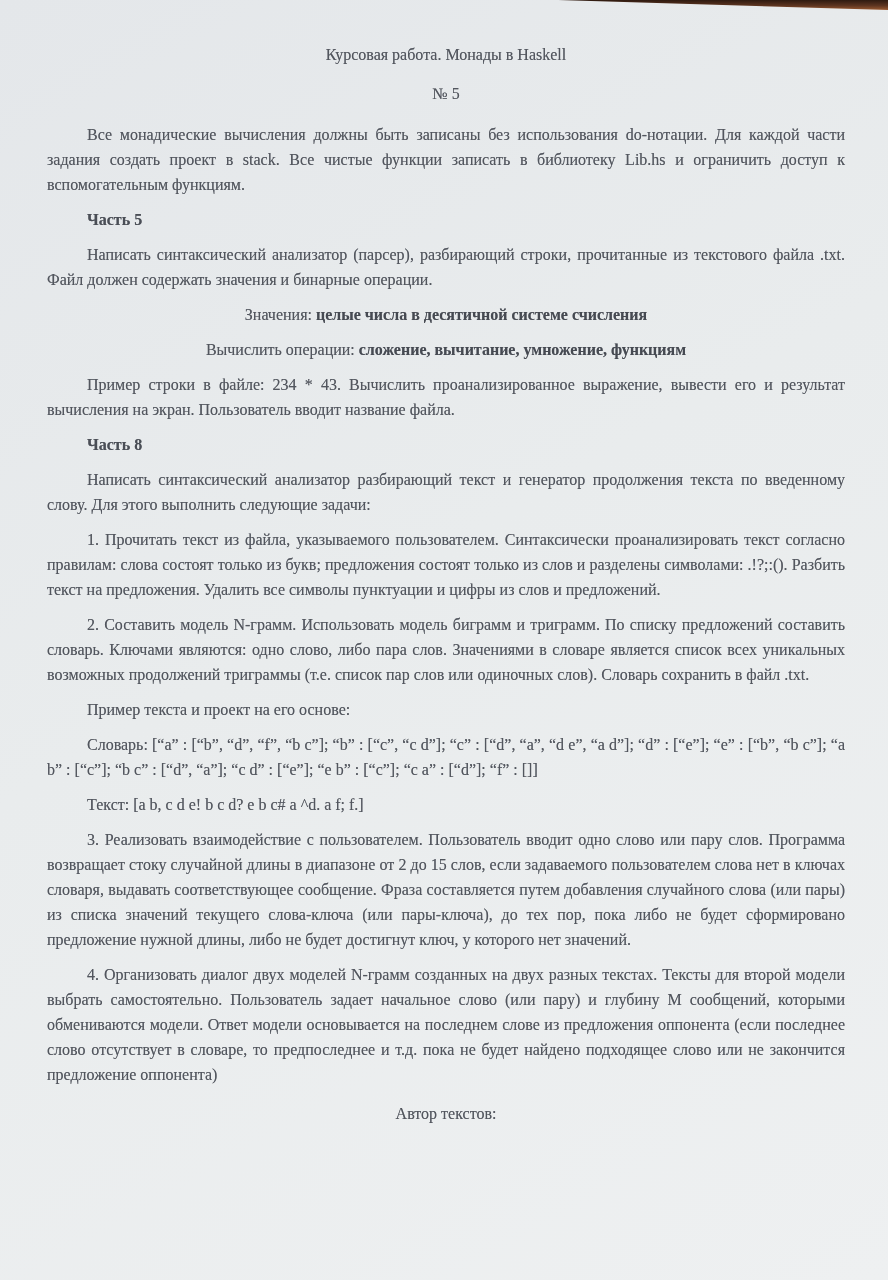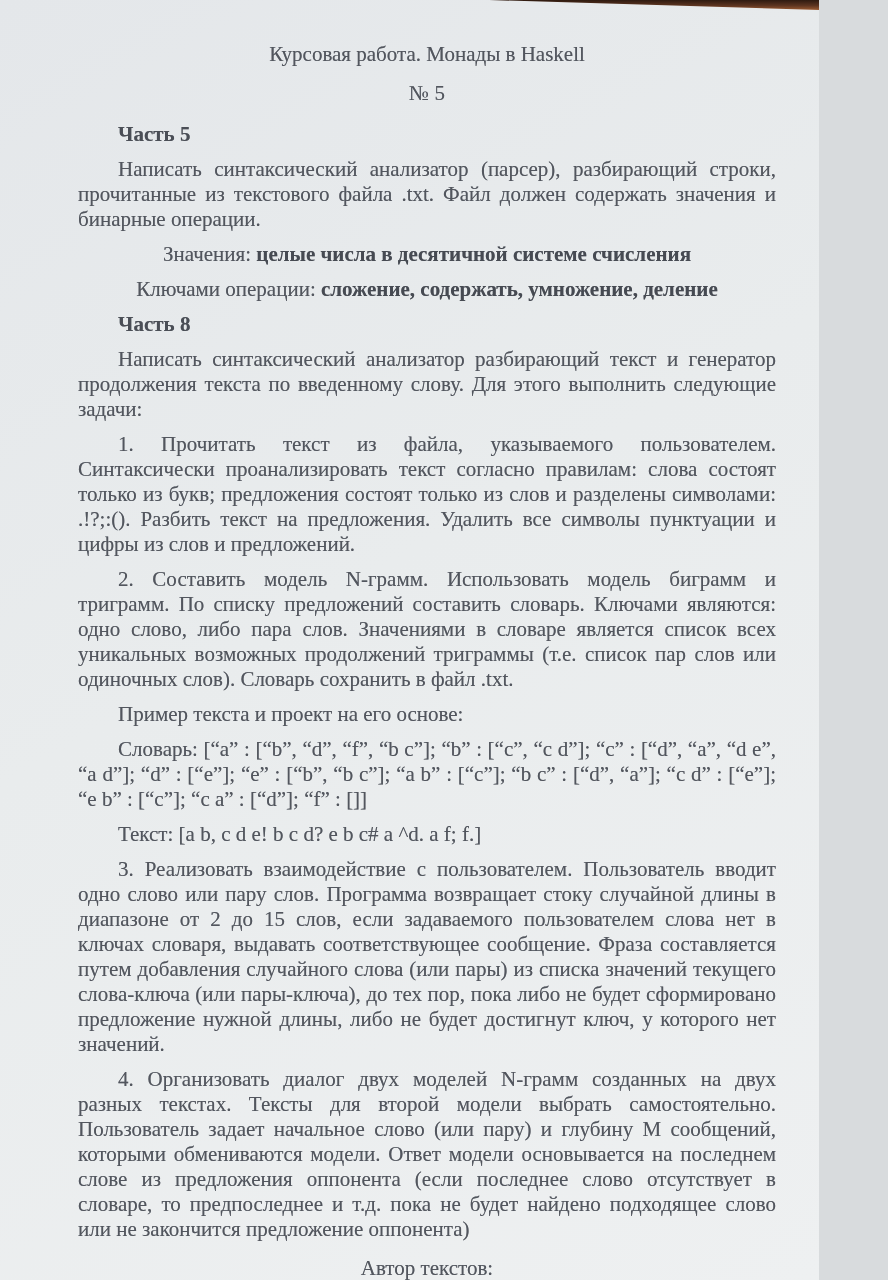--- a/index.html
+++ b/index.html
@@ -3,27 +3,26 @@
 <meta charset="utf-8">
 <style>
   html, body { margin: 0; padding: 0; }
   body {
     width: 888px; height: 1280px;
     background: #d8dbdd;
     font-family: "Liberation Serif", "DejaVu Serif", serif;
   }
   .page {
     position: relative;
-    width: 788px; height: 1280px;
+    width: 888px; height: 1280px;
     overflow: hidden;
     background: linear-gradient(150deg, #e4e7ea 0%, #e9eced 45%, #eef0f1 100%);
     color: #52565e;
-    font-size: 21px;
+    font-size: 16px;
     line-height: 25px;
-    padding-left: 31px;
   }
   
   .table-edge {
     position: absolute; top: 0; right: 0;
     width: 330px; height: 10px;
     background: linear-gradient(to bottom, #2e1a10 0%, #5c3420 55%, #9a5a32 100%);
     clip-path: polygon(0 0, 100% 0, 100% 100%);
   }
   .content {
     position: relative;
@@ -42,28 +41,30 @@
 </head>
 <body>
 
 <div class="page">
   <div class="table-edge"></div>
   <div class="content">
 
     <p class="center title">Курсовая работа. Монады в Haskell</p>
     <p class="center num">№ 5</p>
 
+    <p class="para">Все монадические вычисления должны быть записаны без использования do-нотации. Для каждой части задания создать проект в stack. Все чистые функции записать в библиотеку Lib.hs и ограничить доступ к вспомогательным функциям.</p>
 
     <p class="para heading">Часть 5</p>
     <p class="para">Написать синтаксический анализатор (парсер), разбирающий строки, прочитанные из текстового файла .txt. Файл должен содержать значения и бинарные операции.</p>
 
     <p class="center"><span>Значения: </span><span class="b">целые числа в десятичной системе счисления</span></p>
 
-    <p class="center"><span>Ключами операции: </span><span class="b">сложение, содержать, умножение, деление</span></p>
+    <p class="center"><span>Вычислить операции: </span><span class="b">сложение, вычитание, умножение, функциям</span></p>
 
+    <p class="para">Пример строки в файле: 234 * 43. Вычислить проанализированное выражение, вывести его и результат вычисления на экран. Пользователь вводит название файла.</p>
 
     <p class="para heading">Часть 8</p>
     <p class="para">Написать синтаксический анализатор разбирающий текст и генератор продолжения текста по введенному слову. Для этого выполнить следующие задачи:</p>
 
     <p class="para">1.  Прочитать текст из файла, указываемого пользователем. Синтаксически проанализировать текст согласно правилам: слова состоят только из букв; предложения состоят только из слов и разделены символами: .!?;:(). Разбить текст на предложения. Удалить все символы пунктуации и цифры из слов и предложений.</p>
     <p class="para">2. Составить модель N-грамм. Использовать модель биграмм и триграмм. По списку предложений составить словарь. Ключами являются: одно слово, либо пара слов. Значениями в словаре является список всех уникальных возможных продолжений триграммы (т.е. список пар слов или одиночных слов). Словарь сохранить в файл .txt.</p>
 
     <p class="para">Пример текста и проект на его основе:</p>
     <p class="para">Словарь: [“a” : [“b”, “d”, “f”, “b c”]; “b” : [“c”, “c d”]; “c” : [“d”, “a”, “d e”, “a d”]; “d” : [“e”]; “e” : [“b”, “b c”]; “a b” : [“c”]; “b c” : [“d”, “a”]; “c d” : [“e”]; “e b” : [“c”]; “c a” : [“d”]; “f” : []]</p>
     <p class="para">Текст: [a b, c d e! b c d? e b c# a ^d. a f; f.]</p>

